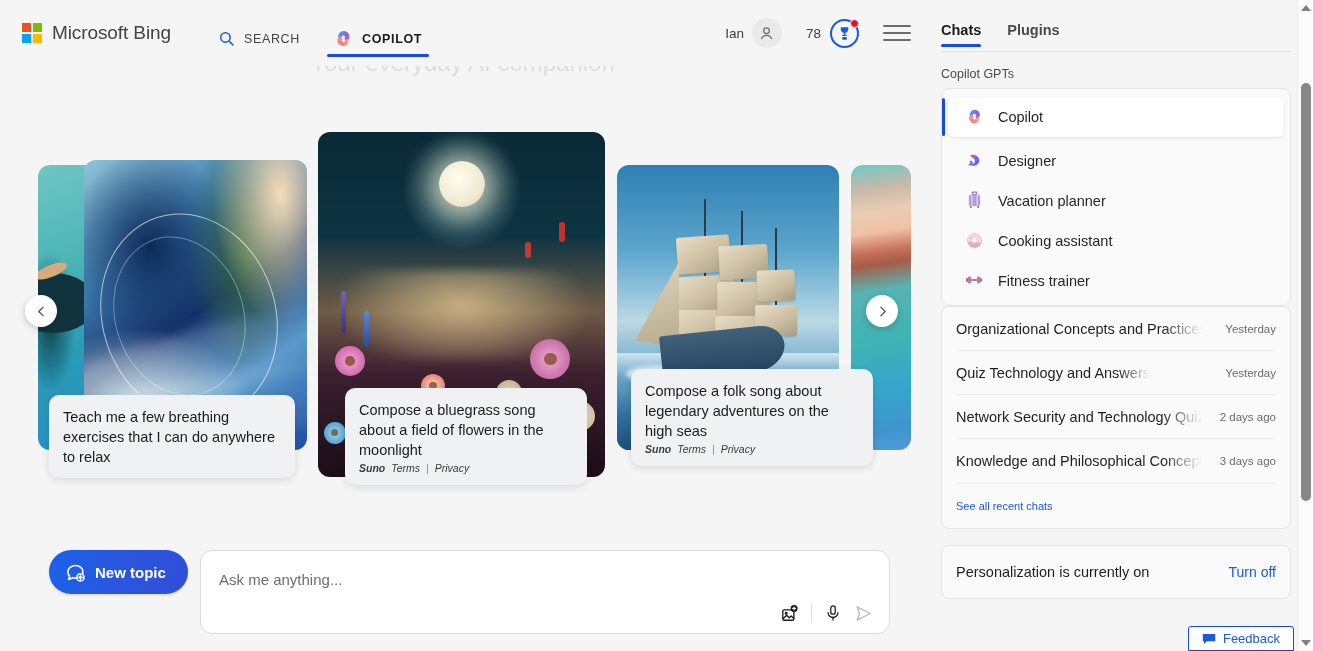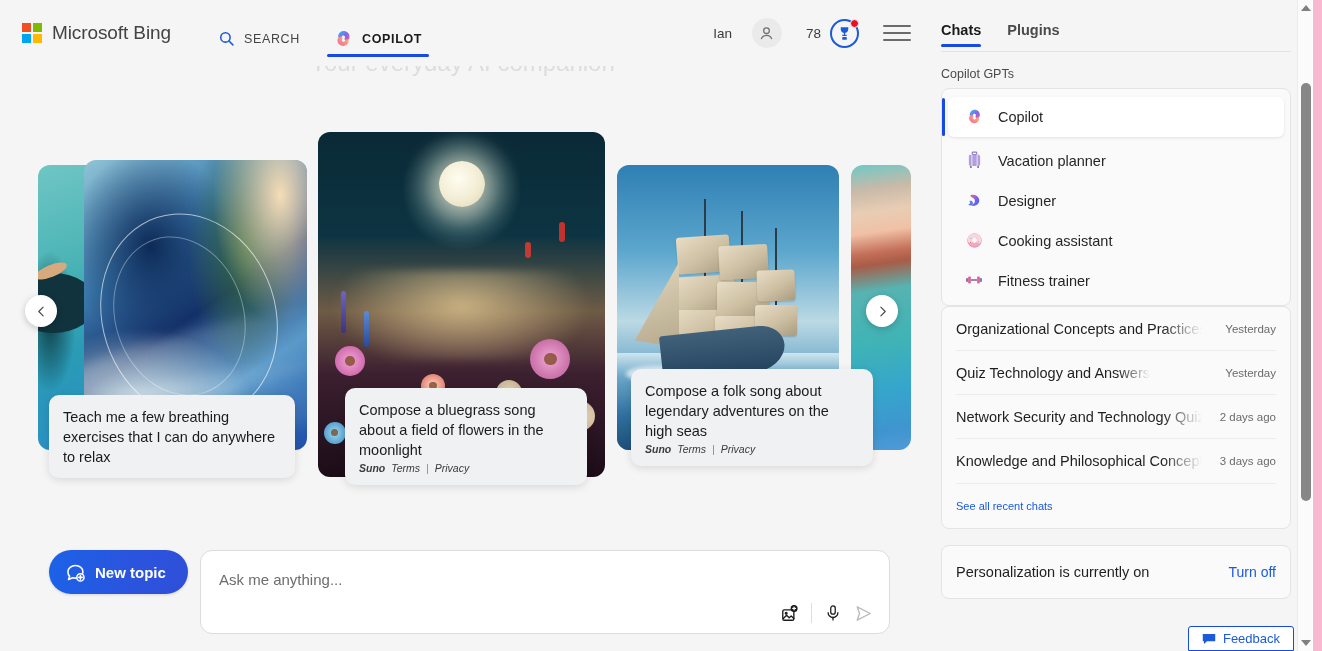--- a/index.html
+++ b/index.html
@@ -59,21 +59,21 @@
   .nav-tab.active::after {
     content: ""; position: absolute; left: 10px; right: 10px; bottom: 15px;
     height: 3px; background: #174ae4; border-radius: 2px;
   }
   .ico { display: inline-flex; align-items: center; justify-content: center; }
 
   .header-right {
     position: absolute; right: 14px; top: 0; height: 66px;
     display: flex; align-items: center; gap: 0;
   }
-  .acct { display: flex; align-items: center; gap: 20px; cursor: pointer; text-align: right; }
+  .acct { display: flex; align-items: center; gap: 8px; cursor: pointer; text-align: right; }
   .acct-name { font-size: 13.5px; color: #3b3b3b; }
   .avatar-circle {
     width: 30px; height: 30px; border-radius: 50%; background: #eaeaea;
     display: flex; align-items: center; justify-content: center;
   }
   .rewards { display: flex; align-items: center; gap: 9px; margin-left: 24px; cursor: pointer; position: relative; }
   .rewards-count { font-size: 13.5px; color: #3b3b3b; }
   .rw-badge {
     width: 29px; height: 29px; border-radius: 50%;
     border: 2px solid #1a5adb; display:flex; align-items:center; justify-content:center;
@@ -574,47 +574,47 @@
             </defs>
             <path d="M12 2.6c4.5 0 7.6 3.2 7.6 7.1 0 2.1-1 3.7-2.6 4.6-1.1.6-2.2.5-3-.3-.7-.7-.8-1.7-.3-2.7.6-1.2.2-2.3-.9-2.8-1.3-.6-2.7.1-3 1.5-.3 1.3-1.3 2-2.5 1.8-1.4-.2-2.2-1.5-2-3C5.7 5.3 8.4 2.6 12 2.6z" fill="url(#cg3)"></path>
             <path d="M11.4 21.4c-4.3-.3-7.2-3.6-7-7.5.1-2.1 1.3-3.6 2.9-4.3 1.2-.5 2.3-.2 3 .6.6.8.6 1.8 0 2.7-.7 1.1-.4 2.3.7 2.9 1.2.7 2.7.2 3.1-1.2.4-1.3 1.5-1.9 2.6-1.6 1.4.3 2.1 1.7 1.7 3.2-.8 3.1-3.6 5.4-7 5.2z" fill="url(#cg4)" opacity="0.92"></path>
           </svg>
         </span>
         <span>Copilot</span>
       </div>
 
       <div class="gpt-item">
         <span class="gpt-emoji">
-          <svg width="17" height="18" viewBox="0 0 22 24">
-            <rect x="8" y="1.5" width="6" height="3.2" rx="1" fill="none" stroke="#8e7cc3" stroke-width="1.5"></rect>
-            <rect x="3.5" y="5" width="15" height="15" rx="2.2" fill="#b39ddb"></rect>
-            <rect x="6.3" y="5" width="2.2" height="15" fill="#d6c8ee"></rect>
-            <rect x="13.5" y="5" width="2.2" height="15" fill="#d6c8ee"></rect>
-            <rect x="5" y="20" width="2.4" height="2.6" rx="0.8" fill="#7a6aa8"></rect>
-            <rect x="14.6" y="20" width="2.4" height="2.6" rx="0.8" fill="#7a6aa8"></rect>
-          </svg>
-        </span>
-        <span>Vacation planner</span>
-      </div>
-
-      <div class="gpt-item">
-        <span class="gpt-emoji">
           <svg width="17" height="17" viewBox="0 0 24 24">
             <defs>
                 <linearGradient id="dg1" x1="0" y1="0" x2="1" y2="1">
               <stop offset="0" stop-color="#f06292"></stop>
                   <stop offset="0.55" stop-color="#7b5cf0"></stop>
                   <stop offset="1" stop-color="#3b6fe0"></stop>
             </linearGradient>
               </defs>
             <path d="M6 4.5c5-1.5 11 .5 12.5 5.5 1.2 4.2-1.5 8.5-6 9.5-2.4.5-4.8-.2-6.5-1.8 2.5.3 4.8-.6 6-2.6 1.4-2.4.4-5.3-2-6.5C8.2 7.6 6.7 6.3 6 4.5z" fill="url(#dg1)"></path>
             <path d="M5.5 12.5c1.8-.4 3.6.5 4.2 2.2.6 1.8-.5 3.7-2.4 4.2-1.6.4-3.3-.4-3.9-2 1 .3 2-.1 2.4-1 .4-1-.1-2.1-1.1-2.6.2-.4.5-.7.8-.8z" fill="#5b7ce8"></path>
           </svg>
         </span>
         <span>Designer</span>
+      </div>
+
+      <div class="gpt-item">
+        <span class="gpt-emoji">
+          <svg width="17" height="18" viewBox="0 0 22 24">
+            <rect x="8" y="1.5" width="6" height="3.2" rx="1" fill="none" stroke="#8e7cc3" stroke-width="1.5"></rect>
+            <rect x="3.5" y="5" width="15" height="15" rx="2.2" fill="#b39ddb"></rect>
+            <rect x="6.3" y="5" width="2.2" height="15" fill="#d6c8ee"></rect>
+            <rect x="13.5" y="5" width="2.2" height="15" fill="#d6c8ee"></rect>
+            <rect x="5" y="20" width="2.4" height="2.6" rx="0.8" fill="#7a6aa8"></rect>
+            <rect x="14.6" y="20" width="2.4" height="2.6" rx="0.8" fill="#7a6aa8"></rect>
+          </svg>
+        </span>
+        <span>Vacation planner</span>
       </div>
 
       <div class="gpt-item">
         <span class="gpt-emoji">
           <svg width="17" height="17" viewBox="0 0 24 24">
             <circle cx="12" cy="12" r="10" fill="#f2a7c3"></circle>
             <circle cx="12" cy="12" r="9.4" fill="none" stroke="#e08aa8" stroke-width="1"></circle>
             <path d="M2.2 12a9.8 9.8 0 0 1 19.6 0c0 3-3 4.6-5 3.2-1.4-1-2.2-3-4.6-3s-3.2 2-4.6 3c-2 1.4-5.4-.2-5.4-3.2z" fill="#f7d6e2"></path>
             <circle cx="12" cy="12" r="3.4" fill="#fdf6ef"></circle>
             <circle cx="7" cy="9" r="0.9" fill="#6fc1e0"></circle>

